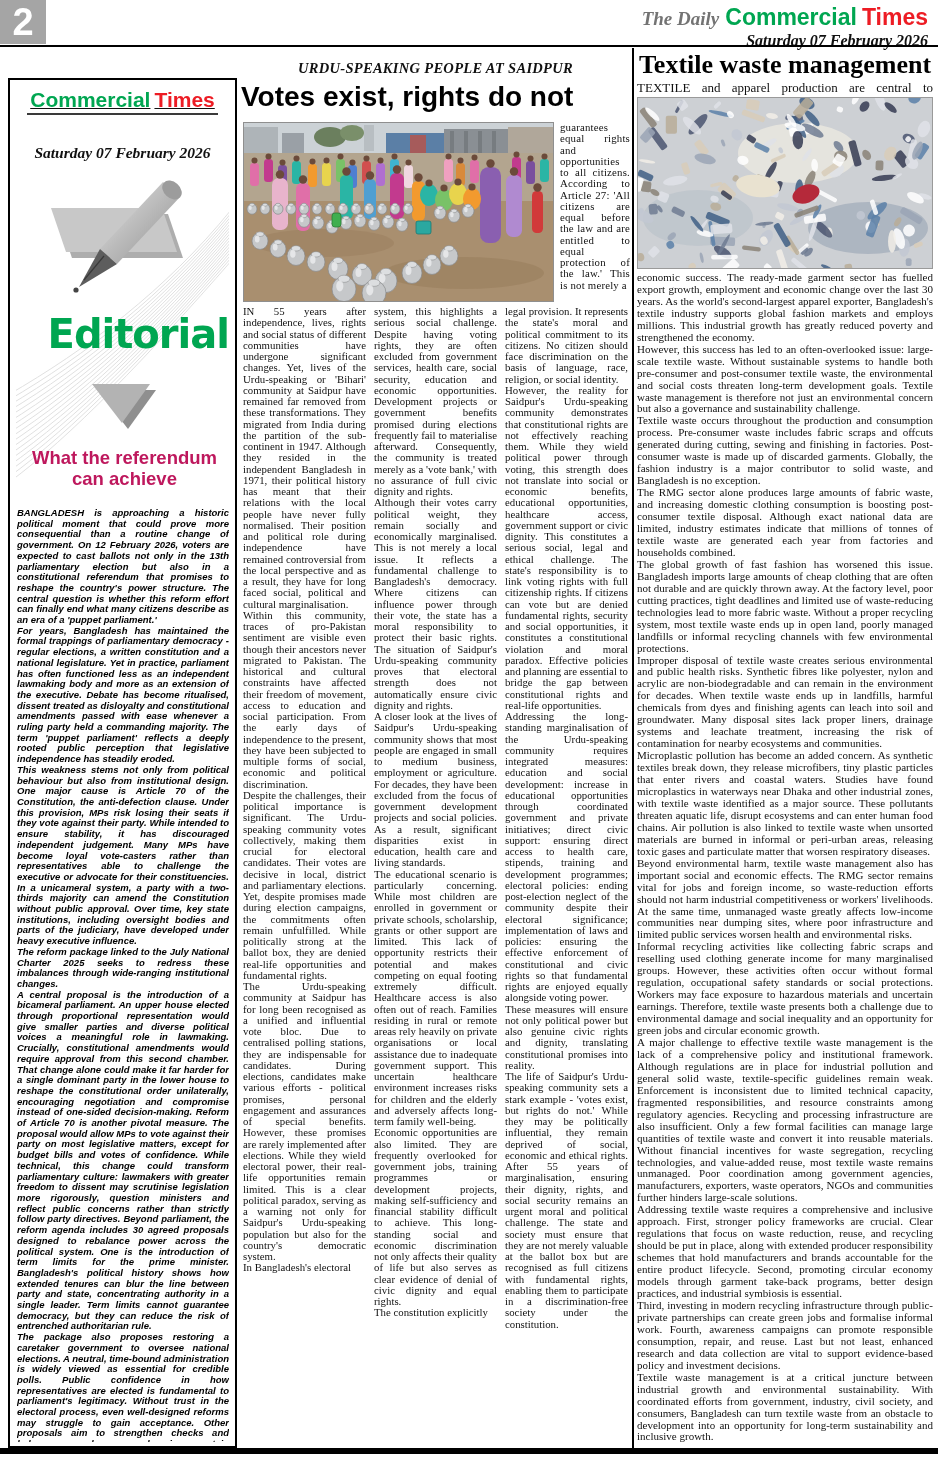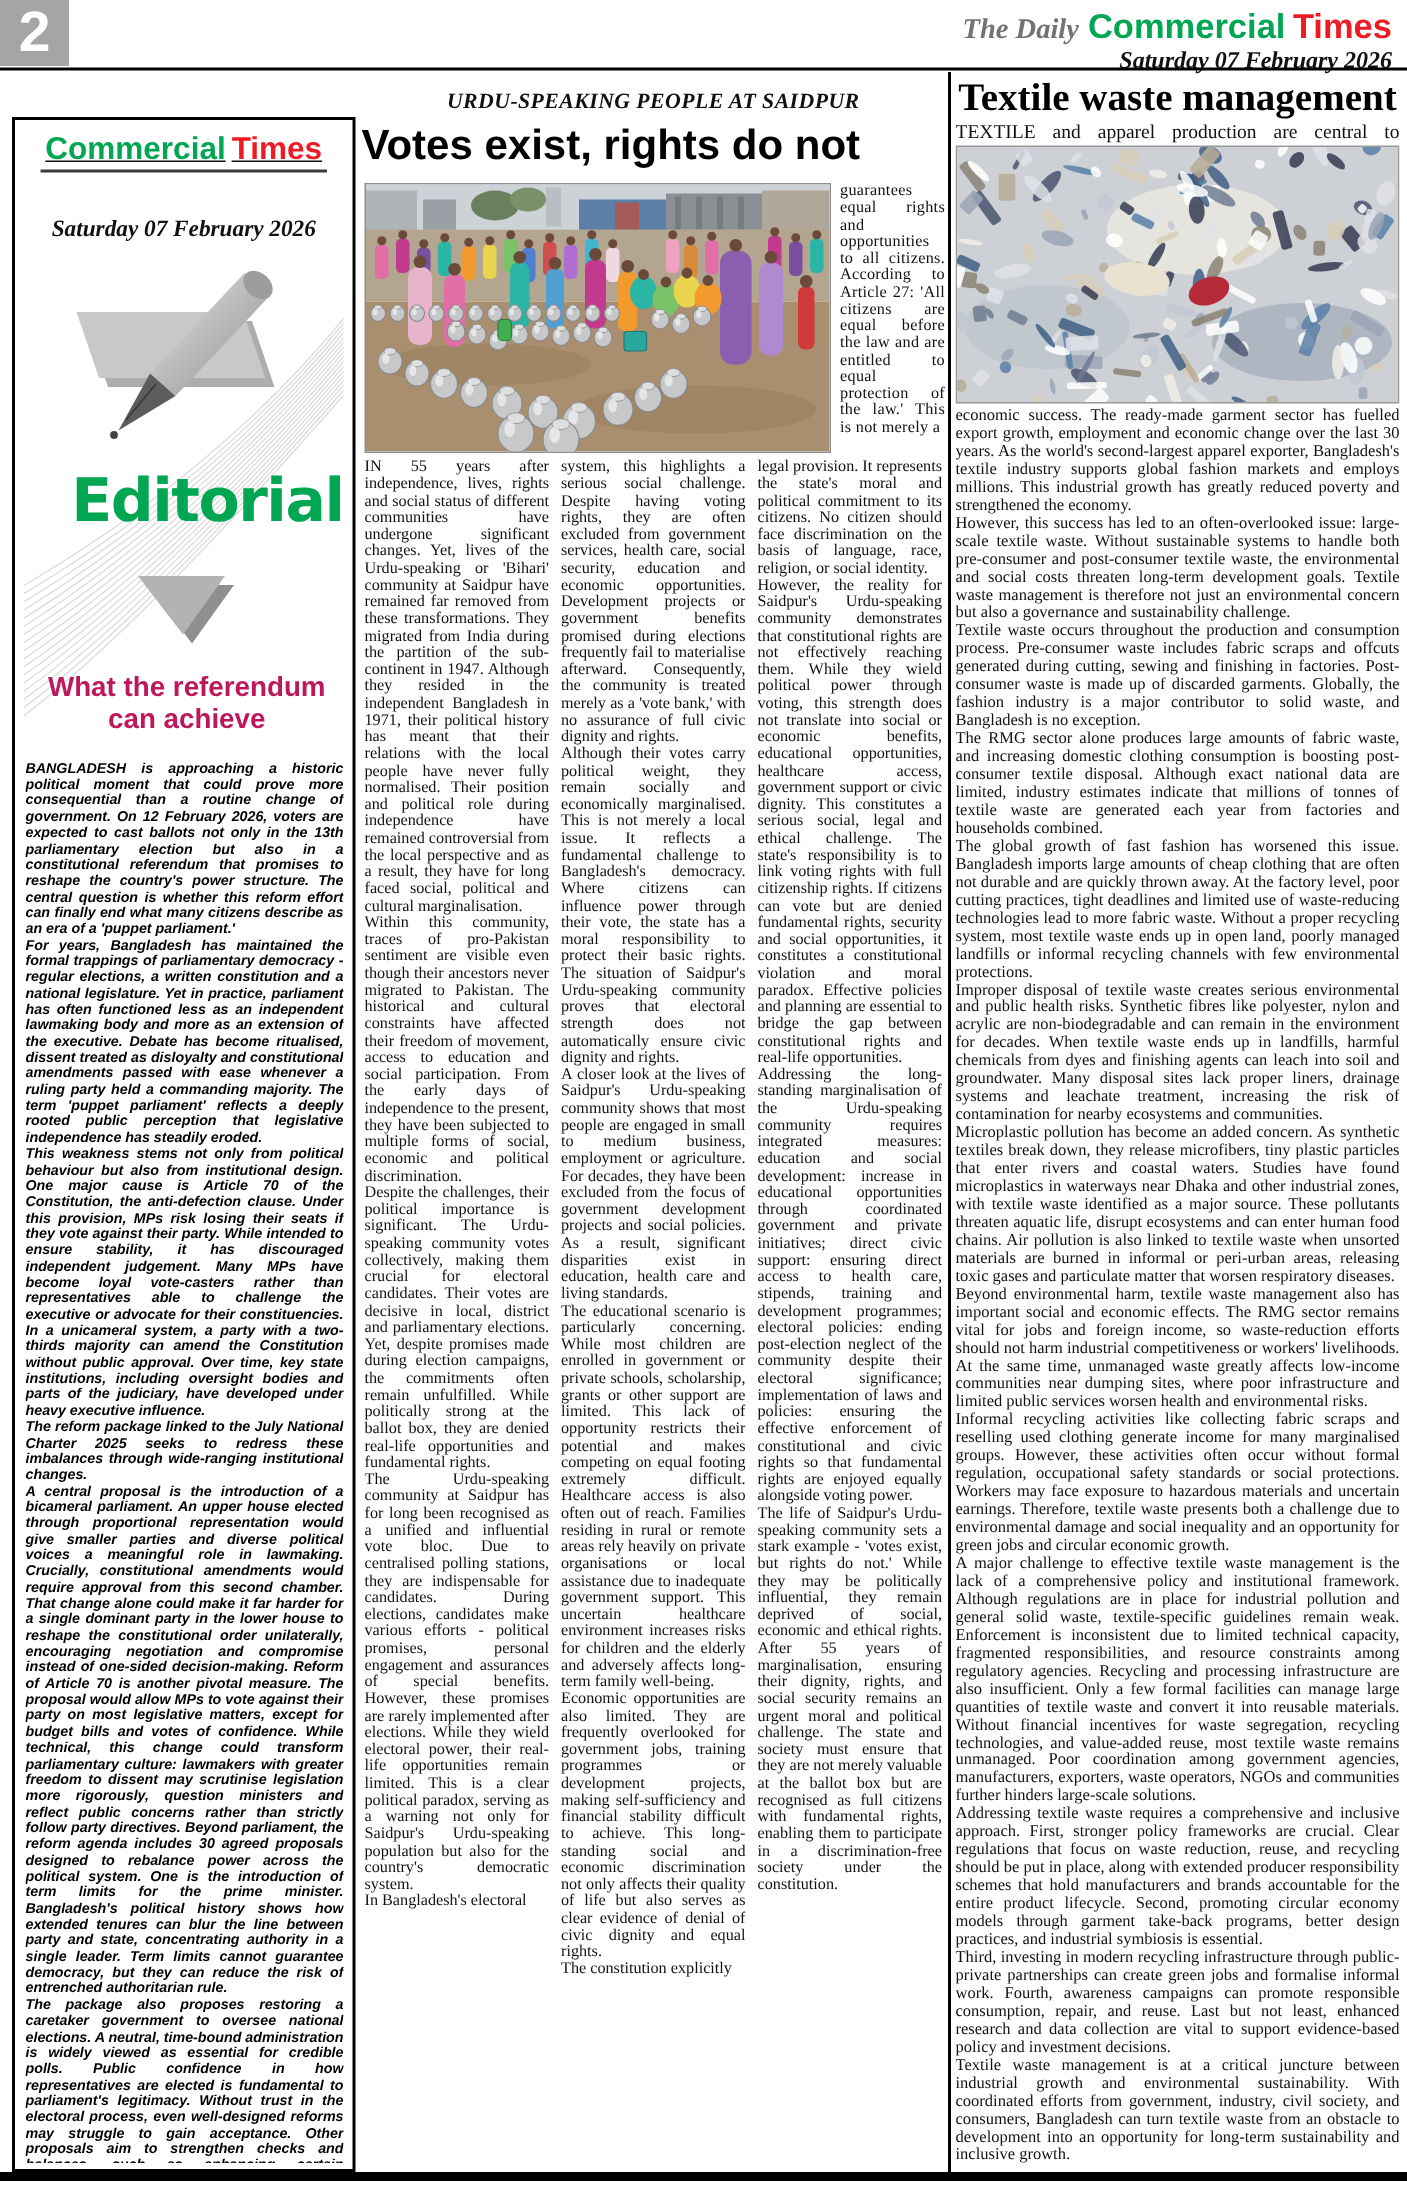--- a/index.html
+++ b/index.html
@@ -350,20 +350,21 @@
           <p>Although their votes carry political weight, they remain socially and economically marginalised. This is not merely a local issue. It reflects a fundamental challenge to Bangladesh's democracy. Where citizens can influence power through their vote, the state has a moral responsibility to protect their basic rights. The situation of Saidpur's Urdu-speaking community proves that electoral strength does not automatically ensure civic dignity and rights.</p>
           <p>A closer look at the lives of Saidpur's Urdu-speaking community shows that most people are engaged in small to medium business, employment or agriculture. For decades, they have been excluded from the focus of government development projects and social policies. As a result, significant disparities exist in education, health care and living standards.</p>
           <p>The educational scenario is particularly concerning. While most children are enrolled in government or private schools, scholarship, grants or other support are limited. This lack of opportunity restricts their potential and makes competing on equal footing extremely difficult. Healthcare access is also often out of reach. Families residing in rural or remote areas rely heavily on private organisations or local assistance due to inadequate government support. This uncertain healthcare environment increases risks for children and the elderly and adversely affects long-term family well-being.</p>
           <p>Economic opportunities are also limited. They are frequently overlooked for government jobs, training programmes or development projects, making self-sufficiency and financial stability difficult to achieve. This long-standing social and economic discrimination not only affects their quality of life but also serves as clear evidence of denial of civic dignity and equal rights.</p>
           <p>The constitution explicitly</p>
         </div>
       <div class="mid-col">
           <p>legal provision. It represents the state's moral and political commitment to its citizens. No citizen should face discrimination on the basis of language, race, religion, or social identity.</p>
           <p>However, the reality for Saidpur's Urdu-speaking community demonstrates that constitutional rights are not effectively reaching them. While they wield political power through voting, this strength does not translate into social or economic benefits, educational opportunities, healthcare access, government support or civic dignity. This constitutes a serious social, legal and ethical challenge. The state's responsibility is to link voting rights with full citizenship rights. If citizens can vote but are denied fundamental rights, security and social opportunities, it constitutes a constitutional violation and moral paradox. Effective policies and planning are essential to bridge the gap between constitutional rights and real-life opportunities.</p>
           <p>Addressing the long-standing marginalisation of the Urdu-speaking community requires integrated measures: education and social development: increase in educational opportunities through coordinated government and private initiatives; direct civic support: ensuring direct access to health care, stipends, training and development programmes; electoral policies: ending post-election neglect of the community despite their electoral significance; implementation of laws and policies: ensuring the effective enforcement of constitutional and civic rights so that fundamental rights are enjoyed equally alongside voting power.</p>
+          <p>These measures will ensure not only political power but also genuine civic rights and dignity, translating constitutional promises into reality.</p>
           <p>The life of Saidpur's Urdu-speaking community sets a stark example - 'votes exist, but rights do not.' While they may be politically influential, they remain deprived of social, economic and ethical rights. After 55 years of marginalisation, ensuring their dignity, rights, and social security remains an urgent moral and political challenge. The state and society must ensure that they are not merely valuable at the ballot box but are recognised as full citizens with fundamental rights, enabling them to participate in a discrimination-free society under the constitution.</p>
         </div>
     </div>
   </section>
 
   <div class="sep-mid-right"></div>
 
   <section class="right-sec">
     <div class="tx-headline">Textile waste management</div>
     <div class="tx-lead">TEXTILE and apparel production are central to Bangladesh's</div>

